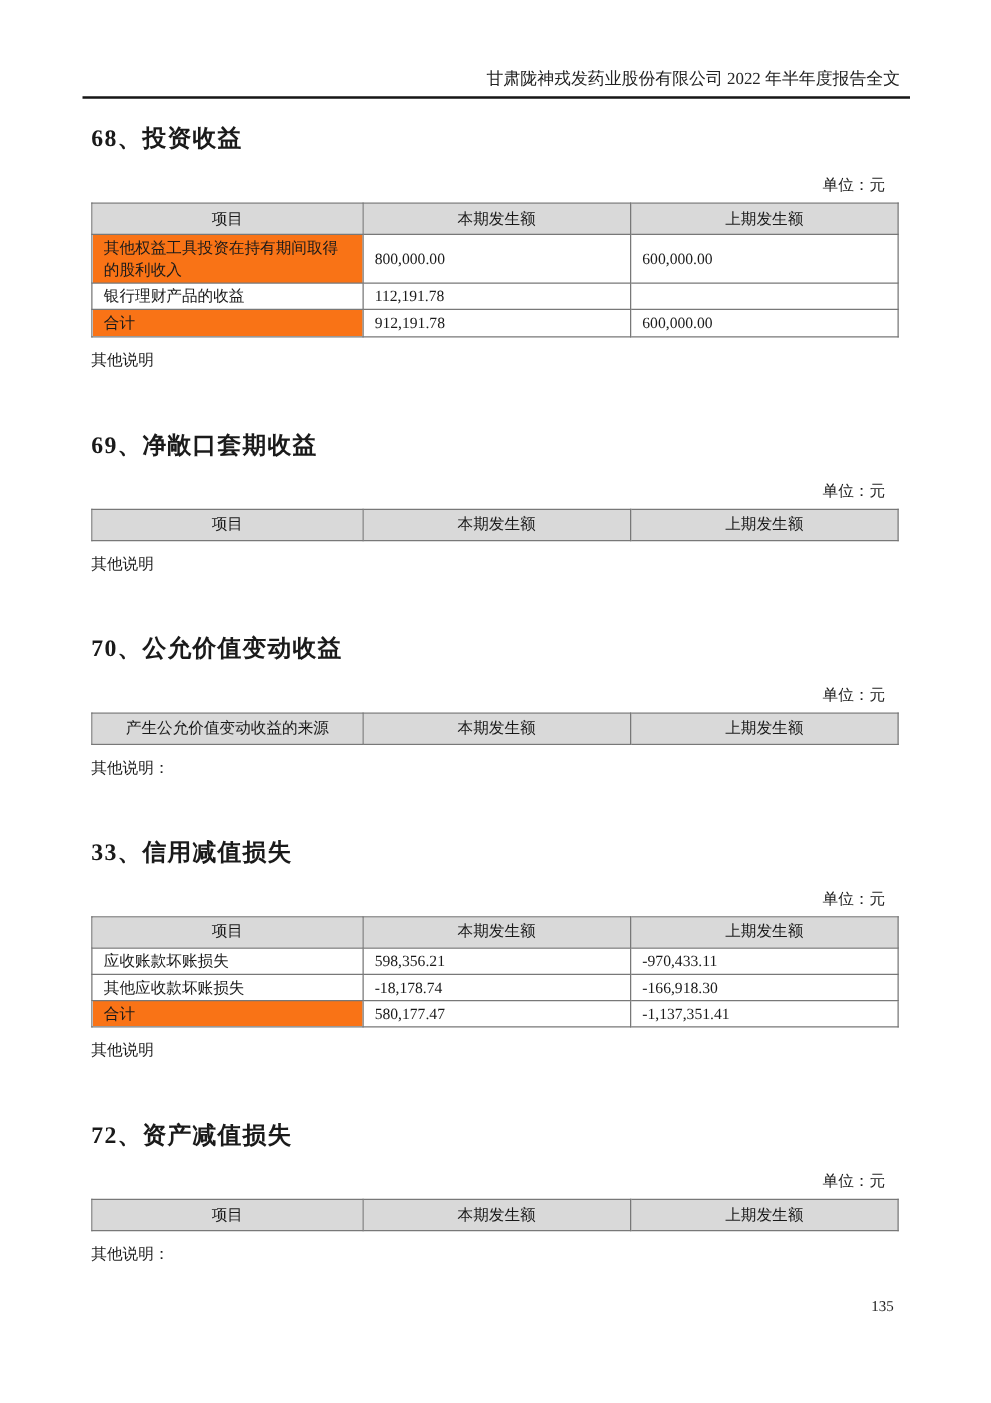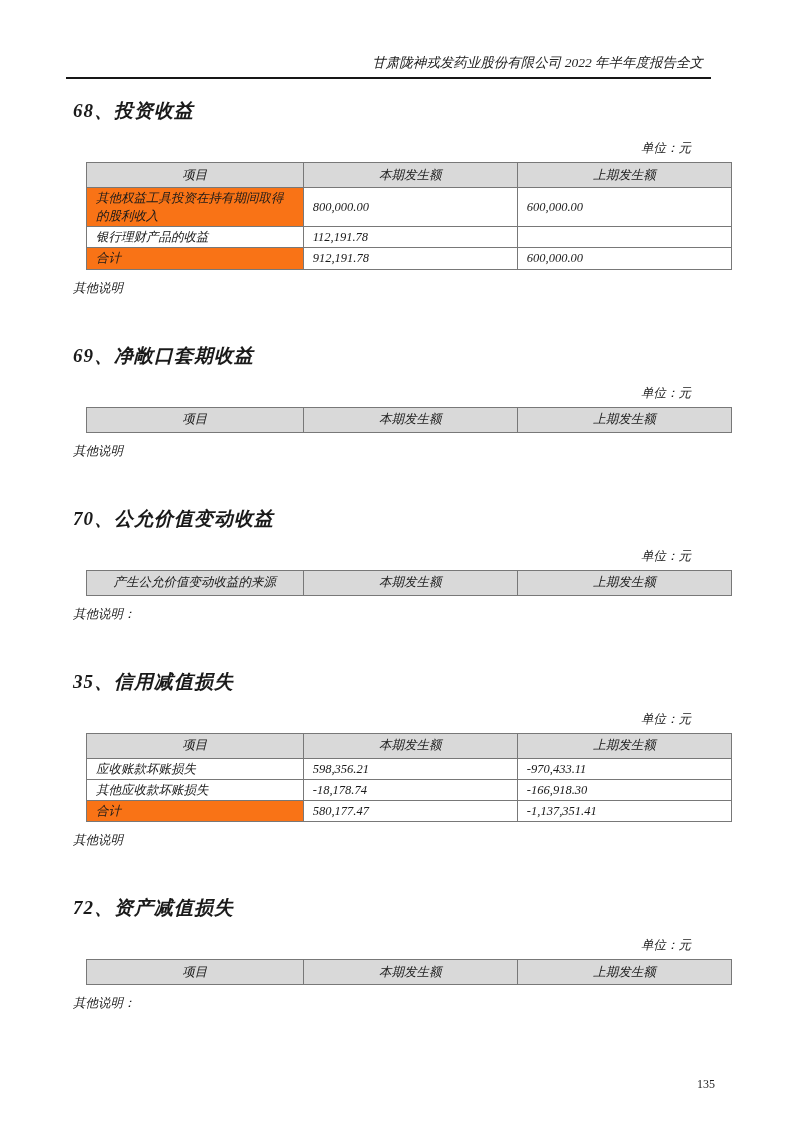--- a/index.html
+++ b/index.html
@@ -5,21 +5,21 @@
   * { box-sizing: border-box; }
   html, body { margin: 0; padding: 0; }
   body {
     width: 793px; height: 1122px;
     background: #ffffff;
     position: relative;
     overflow: hidden;
     font-family: "Liberation Serif", "DejaVu Serif", serif;
     color: #1a1a1a;
   }
-  .page { padding: 54px 82px 0 66px; font-style: italic; }
+  .page { padding: 54px 65px 0 66px; }
   .doc-header {
     text-align: right;
     font-size: 13.5px;
     padding: 0 8px 5px 0;
     border-bottom: 2px solid #161616;
     color: #222222;
   }
   .sec { margin-top: 46px; }
   .sec-first { margin-top: 19px; }
   .sec-title {
@@ -30,37 +30,37 @@
   }
   .unit {
     text-align: right;
     font-size: 12.5px;
     margin: 16px 20px 5px 0;
   }
   .fin-table {
     width: 646px;
     border-collapse: collapse;
     table-layout: fixed;
-    margin-left: 20px;
+    margin-left: 7px;
   }
   .fin-table td {
     border: 1px solid #787878;
     font-size: 12.5px;
     padding: 1px 9px;
     overflow: hidden;
     line-height: 1.45;
   }
   tr.head td { background: #d9d9d9; text-align: center; height: 25px; }
   td.lbl { text-align: left; height: 20px; }
   td.num { text-align: left; height: 20px; }
   td.shade { background: #f97316; }
   .note { font-size: 12.5px; margin: 10px 0 0 7px; }
   .page-number {
     position: absolute;
-    top: 1077px;
+    top: 1038px;
     right: 78px;
     font-size: 12px;
     color: #222222;
   }
 </style>
 </head>
 <body>
 
 <div class="page">
 
@@ -137,21 +137,21 @@
           <td>产生公允价值变动收益的来源</td>
           <td>本期发生额</td>
           <td>上期发生额</td>
         </tr>
       </tbody>
     </table>
     <div class="note">其他说明：</div>
   </div>
 
   <div class="sec">
-    <h2 class="sec-title">35、信用减值损失</h2>
+    <h2 class="sec-title">33、信用减值损失</h2>
     <div class="unit">单位：元</div>
     <table class="fin-table">
       <colgroup>
           <col style="width:33.6%">
           <col style="width:33.2%">
           <col style="width:33.2%">
         </colgroup>
       <tbody>
         <tr class="head">
           <td>项目</td>

